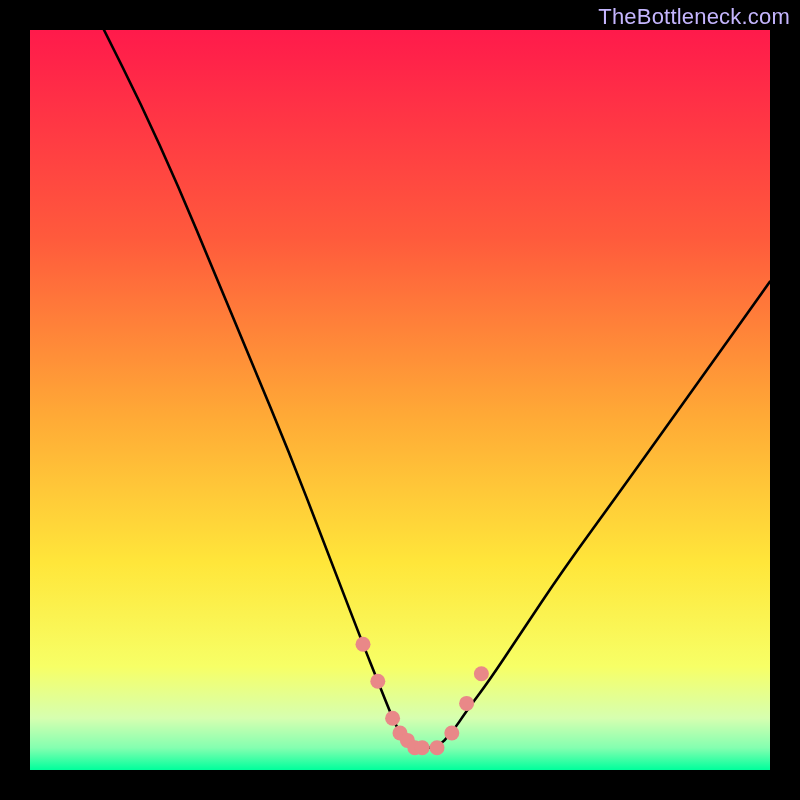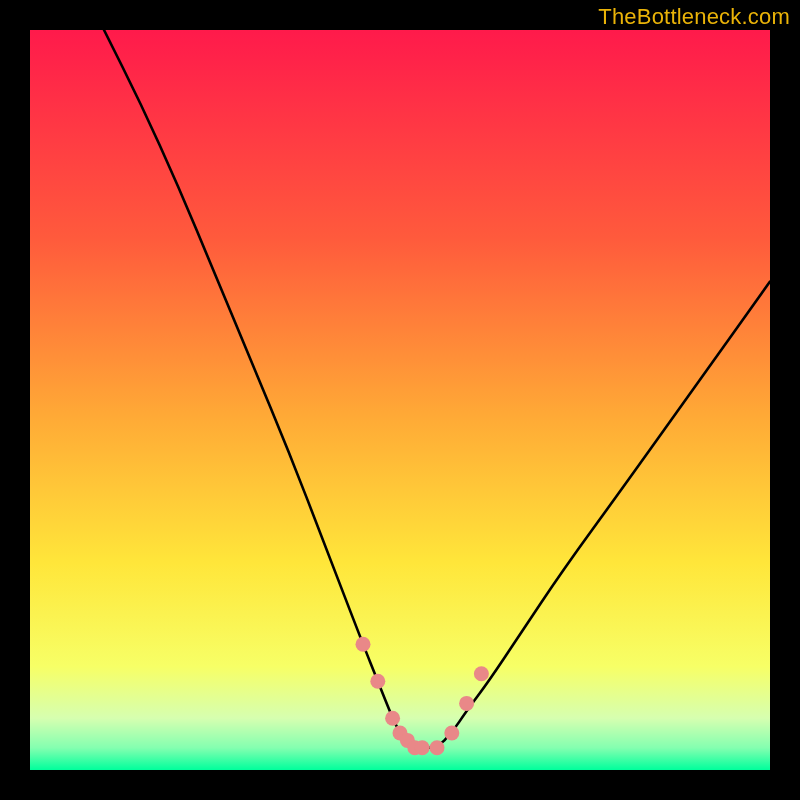--- a/index.html
+++ b/index.html
@@ -27,21 +27,21 @@
     width: 740px;
     height: 740px;
   }
   .plot-area svg {
     display: block;
   }
   .watermark {
     position: absolute;
     top: 4px;
     right: 10px;
-    color: #eab308;
+    color: #c4b5fd;
     font-size: 22px;
     font-weight: 500;
     letter-spacing: 0.2px;
   }
 </style>
 </head>
 <body>
 
 <div class="frame">
 

